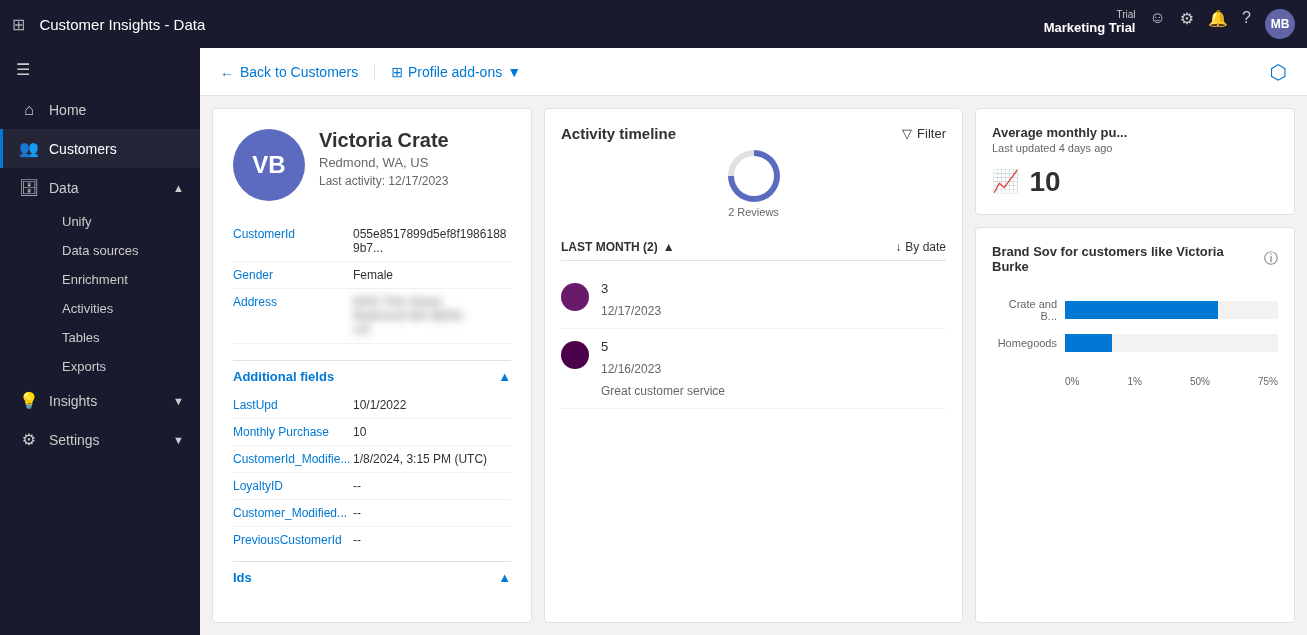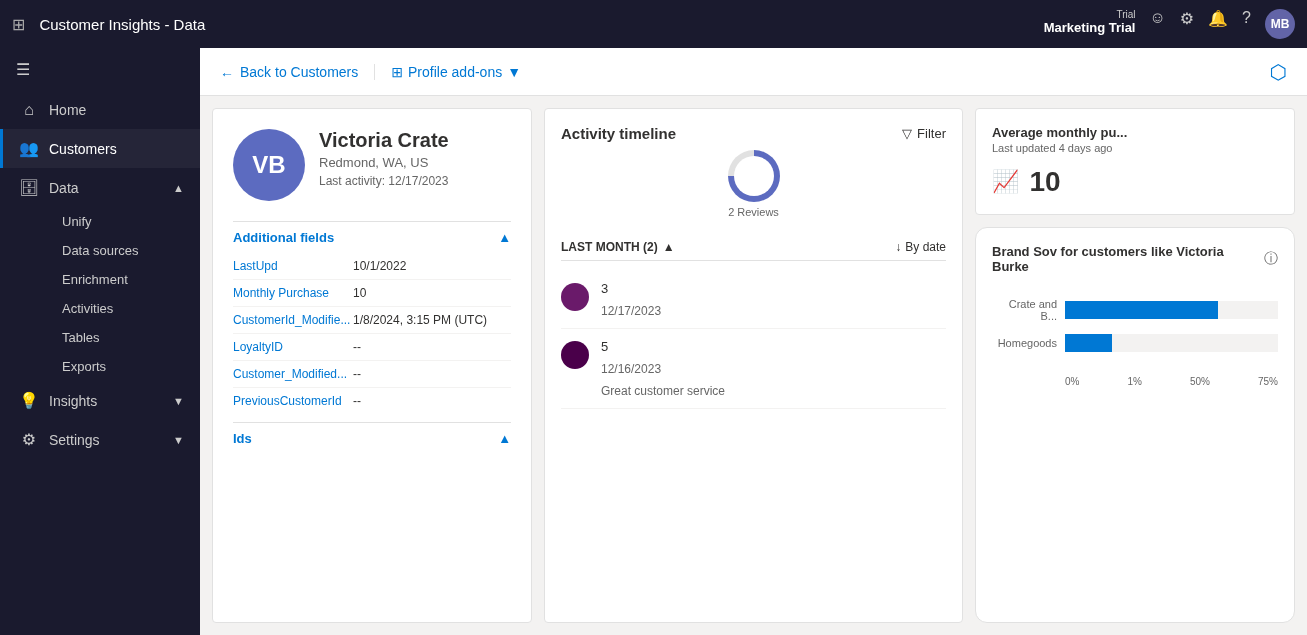--- a/index.html
+++ b/index.html
@@ -237,21 +237,21 @@
     }
     .metric-title { font-size: 13px; font-weight: 600; color: #323130; margin-bottom: 2px; }
     .metric-subtitle { font-size: 11px; color: #666; margin-bottom: 12px; }
     .metric-value-row { display: flex; align-items: center; gap: 10px; }
     .metric-icon { font-size: 22px; color: #5c6bc0; }
     .metric-value { font-size: 28px; font-weight: 700; color: #323130; }
 
     .brand-card {
       background: white;
       border: 1px solid #e1e1e1;
-      border-radius: 12px;
+      border-radius: 4px;
       padding: 16px;
       flex: 1;
     }
     .brand-title-row {
       display: flex; align-items: center; gap: 6px;
       margin-bottom: 16px;
     }
     .brand-title { font-size: 13px; font-weight: 600; color: #323130; }
     .brand-info-icon { color: #666; font-size: 14px; cursor: pointer; }
 
@@ -369,20 +369,34 @@
       <div class="customer-card">
         <div class="customer-header">
           <div class="customer-avatar">VB</div>
           <div>
             <div class="customer-name">Victoria Crate</div>
             <div class="customer-location">Redmond, WA, US</div>
             <div class="customer-activity">Last activity: 12/17/2023</div>
           </div>
         </div>
 
+        <div class="customer-fields">
+          <div class="field-row">
+            <span class="field-label">CustomerId</span>
+            <span class="field-value">055e8517899d5ef8f19861889b7...</span>
+          </div>
+          <div class="field-row">
+            <span class="field-label">Gender</span>
+            <span class="field-value">Female</span>
+          </div>
+          <div class="field-row">
+            <span class="field-label">Address</span>
+            <span class="field-value blurred">5000 Thin Street<br>Redmond WA 98052<br>US</span>
+          </div>
+        </div>
 
         <div class="additional-fields-header">
           <span>Additional fields</span>
           <span>▲</span>
         </div>
         <div class="additional-fields-content">
           <div class="field-row">
             <span class="field-label">LastUpd</span>
             <span class="field-value">10/1/2022</span>
           </div>

